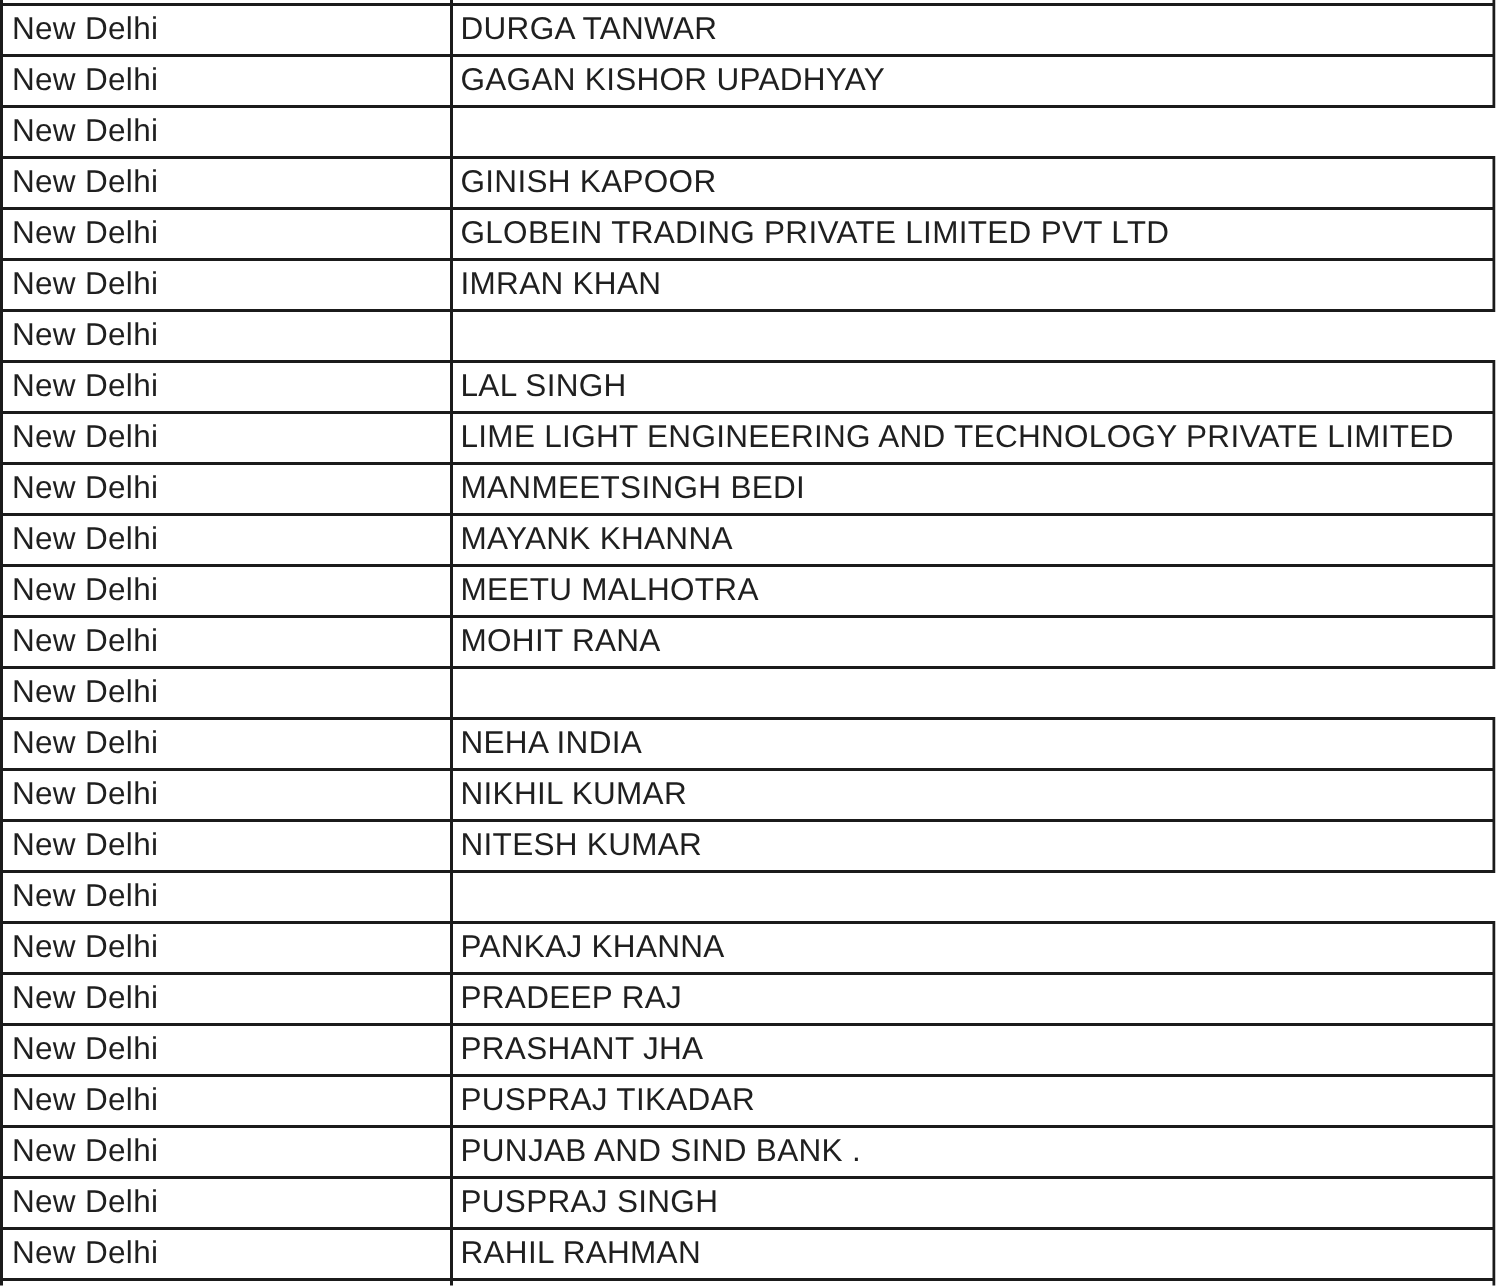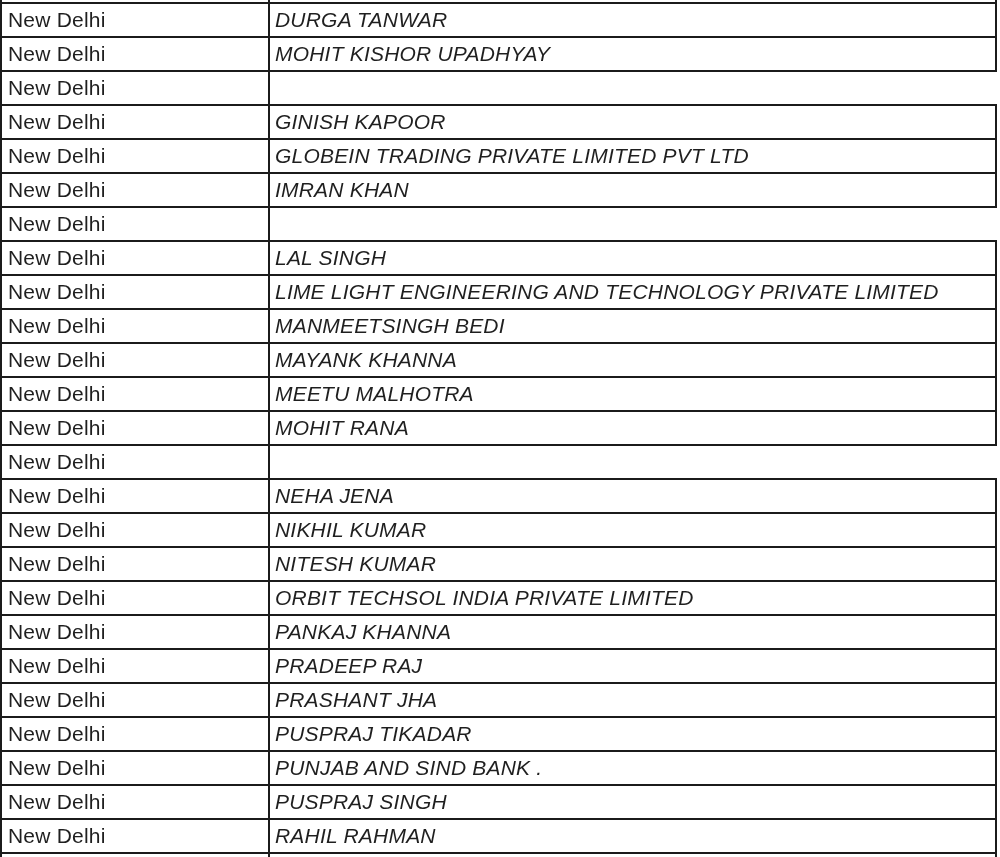--- a/index.html
+++ b/index.html
@@ -35,48 +35,47 @@
     box-sizing:border-box;
     display:flex;
     align-items:center;
     overflow:hidden;
     white-space:nowrap;
     color:var(--text);
     font-size:21px;
     letter-spacing:0.2px;
   }
   .cell.city{
-    width:268px;
+    width:300px;
     border-right:2px solid var(--border);
     padding-left:6px;
   }
   .cell.name{
     flex:1;
     border-right:2px solid var(--border);
     padding-left:5px;
-    font-style:italic;
   }
 </style>
 </head>
 <body>
 
 <div class="sheet">
 
   <div class="row partial-top">
     <div class="cell city"></div>
     <div class="cell name"></div>
   </div>
 
   <div class="row">
     <div class="cell city">New Delhi</div>
     <div class="cell name">DURGA TANWAR</div>
   </div>
   <div class="row">
     <div class="cell city">New Delhi</div>
-    <div class="cell name">MOHIT KISHOR UPADHYAY</div>
+    <div class="cell name">GAGAN KISHOR UPADHYAY</div>
   </div>
   <div class="row">
     <div class="cell city">New Delhi</div>
   </div>
   <div class="row">
     <div class="cell city">New Delhi</div>
     <div class="cell name">GINISH KAPOOR</div>
   </div>
   <div class="row">
     <div class="cell city">New Delhi</div>
@@ -111,33 +110,32 @@
   </div>
   <div class="row">
     <div class="cell city">New Delhi</div>
     <div class="cell name">MOHIT RANA</div>
   </div>
   <div class="row">
     <div class="cell city">New Delhi</div>
   </div>
   <div class="row">
     <div class="cell city">New Delhi</div>
-    <div class="cell name">NEHA JENA</div>
+    <div class="cell name">NEHA INDIA</div>
   </div>
   <div class="row">
     <div class="cell city">New Delhi</div>
     <div class="cell name">NIKHIL KUMAR</div>
   </div>
   <div class="row">
     <div class="cell city">New Delhi</div>
     <div class="cell name">NITESH KUMAR</div>
   </div>
   <div class="row">
     <div class="cell city">New Delhi</div>
-    <div class="cell name">ORBIT TECHSOL INDIA PRIVATE LIMITED</div>
   </div>
   <div class="row">
     <div class="cell city">New Delhi</div>
     <div class="cell name">PANKAJ KHANNA</div>
   </div>
   <div class="row">
     <div class="cell city">New Delhi</div>
     <div class="cell name">PRADEEP RAJ</div>
   </div>
   <div class="row">

